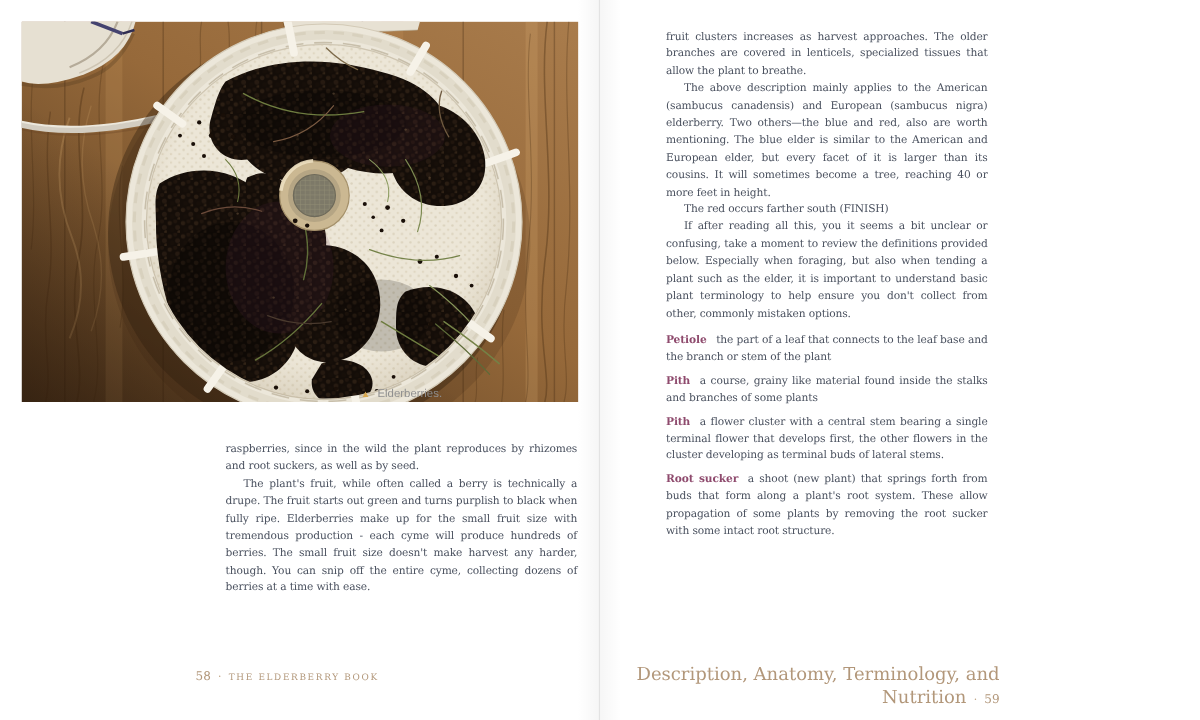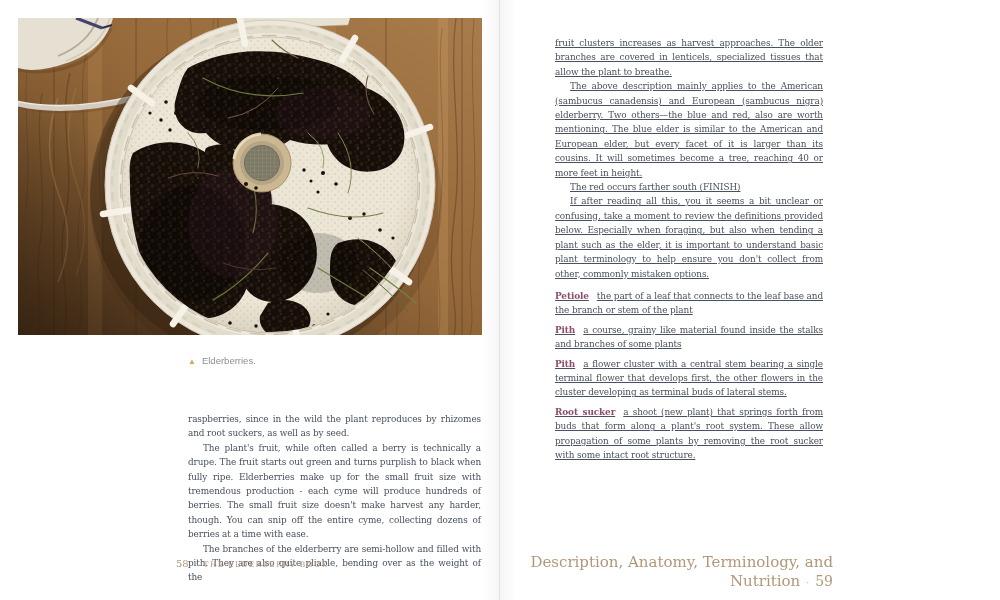--- a/index.html
+++ b/index.html
@@ -4,44 +4,44 @@
 <style>
   html,body{margin:0;padding:0;}
   body{
     width:1000px;height:600px;position:relative;overflow:hidden;
     background:#ffffff;
     font-family:"DejaVu Serif","Liberation Serif",serif;
   }
   .spread{position:absolute;inset:0;}
   .photo{position:absolute;left:18px;top:18px;width:464px;height:317px;}
   .caption{
-    position:absolute;left:188px;top:355px;width:293px;
-    font-family:"Liberation Sans",sans-serif;font-size:9.5px;color:#8f8f8f;
+    position:absolute;left:188px;top:323px;width:293px;
+    font-family:"Liberation Sans",sans-serif;font-size:9.5px;color:#8f8f8f;text-align:center;
   }
   .caption .tri{color:#d8a850;font-size:8px;margin-right:6px;}
   .bodytext{
     position:absolute;color:#49505e;font-size:8.9px;line-height:14.4px;
     text-align:justify;letter-spacing:-0.1px;
   }
-  .body-left{left:188px;top:368px;width:293px;margin-top:44px;}
-  .body-right{left:555px;top:36px;width:268px;text-decoration:underline;}
+  .body-left{left:188px;top:368px;width:293px;}
+  .body-right{left:555px;top:24px;width:268px;}
   .bodytext p{margin:0;}
   .bodytext p.indent{text-indent:15px;}
   .defs{margin-top:8px;}
   p.def{margin-top:5px;text-indent:0;}
   .term{color:#8e4a6d;font-weight:bold;margin-right:8px;}
   .footer{position:absolute;top:552px;color:#b2977a;}
-  .footer-left{left:176px;}
+  .footer-left{left:163px;}
   .footer-left .pagenum{font-size:10px;}
   .footer-left .booktitle{font-size:7.4px;letter-spacing:1.4px;}
   .footer-left .fsep{margin:0 6px;font-size:9px;color:#c0a685;}
   .footer-right{left:500px;width:333px;text-align:right;}
   .footer-right .chapter{font-size:15px;}
   .footer-right .fsep{margin:0 6px;font-size:9px;color:#c0a685;}
-  .footer-right .pagenum{font-size:14px;}
+  .footer-right .pagenum{font-size:10px;}
   .spine{position:absolute;left:499px;top:0;width:1px;height:600px;background:#e3e3e3;}
   .spine-shade-l{position:absolute;left:481px;top:0;width:18px;height:600px;
     background:linear-gradient(to right,rgba(0,0,0,0),rgba(0,0,0,0.035));}
   .spine-shade-r{position:absolute;left:500px;top:0;width:18px;height:600px;
     background:linear-gradient(to left,rgba(0,0,0,0),rgba(0,0,0,0.035));}
 </style>
 </head>
 <body>
 
 <div class="spread">
@@ -252,21 +252,20 @@
       </svg>
     </div>
 
     <div class="caption">
       <span class="tri">▲</span><span>Elderberries.</span>
     </div>
 
     <div class="bodytext body-left">
       <p>raspberries, since in the wild the plant reproduces by rhizomes and root suckers, as well as by seed.</p>
       <p class="indent">The plant's fruit, while often called a berry is technically a drupe. The fruit starts out green and turns purplish to black when fully ripe. Elderberries make up for the small fruit size with tremendous production - each cyme will produce hundreds of berries. The small fruit size doesn't make harvest any harder, though. You can snip off the entire cyme, collecting dozens of berries at a time with ease.</p>
-      <p class="indent">The branches of the elderberry are semi-hollow and filled with pith. They are also quite pliable, bending over as the weight of the</p>
     </div>
 
     <div class="footer footer-left">
       <span class="pagenum">58</span><span class="fsep">·</span><span class="booktitle">THE ELDERBERRY BOOK</span>
     </div>
   </div>
 
   <div>
 
     <div class="bodytext body-right">

